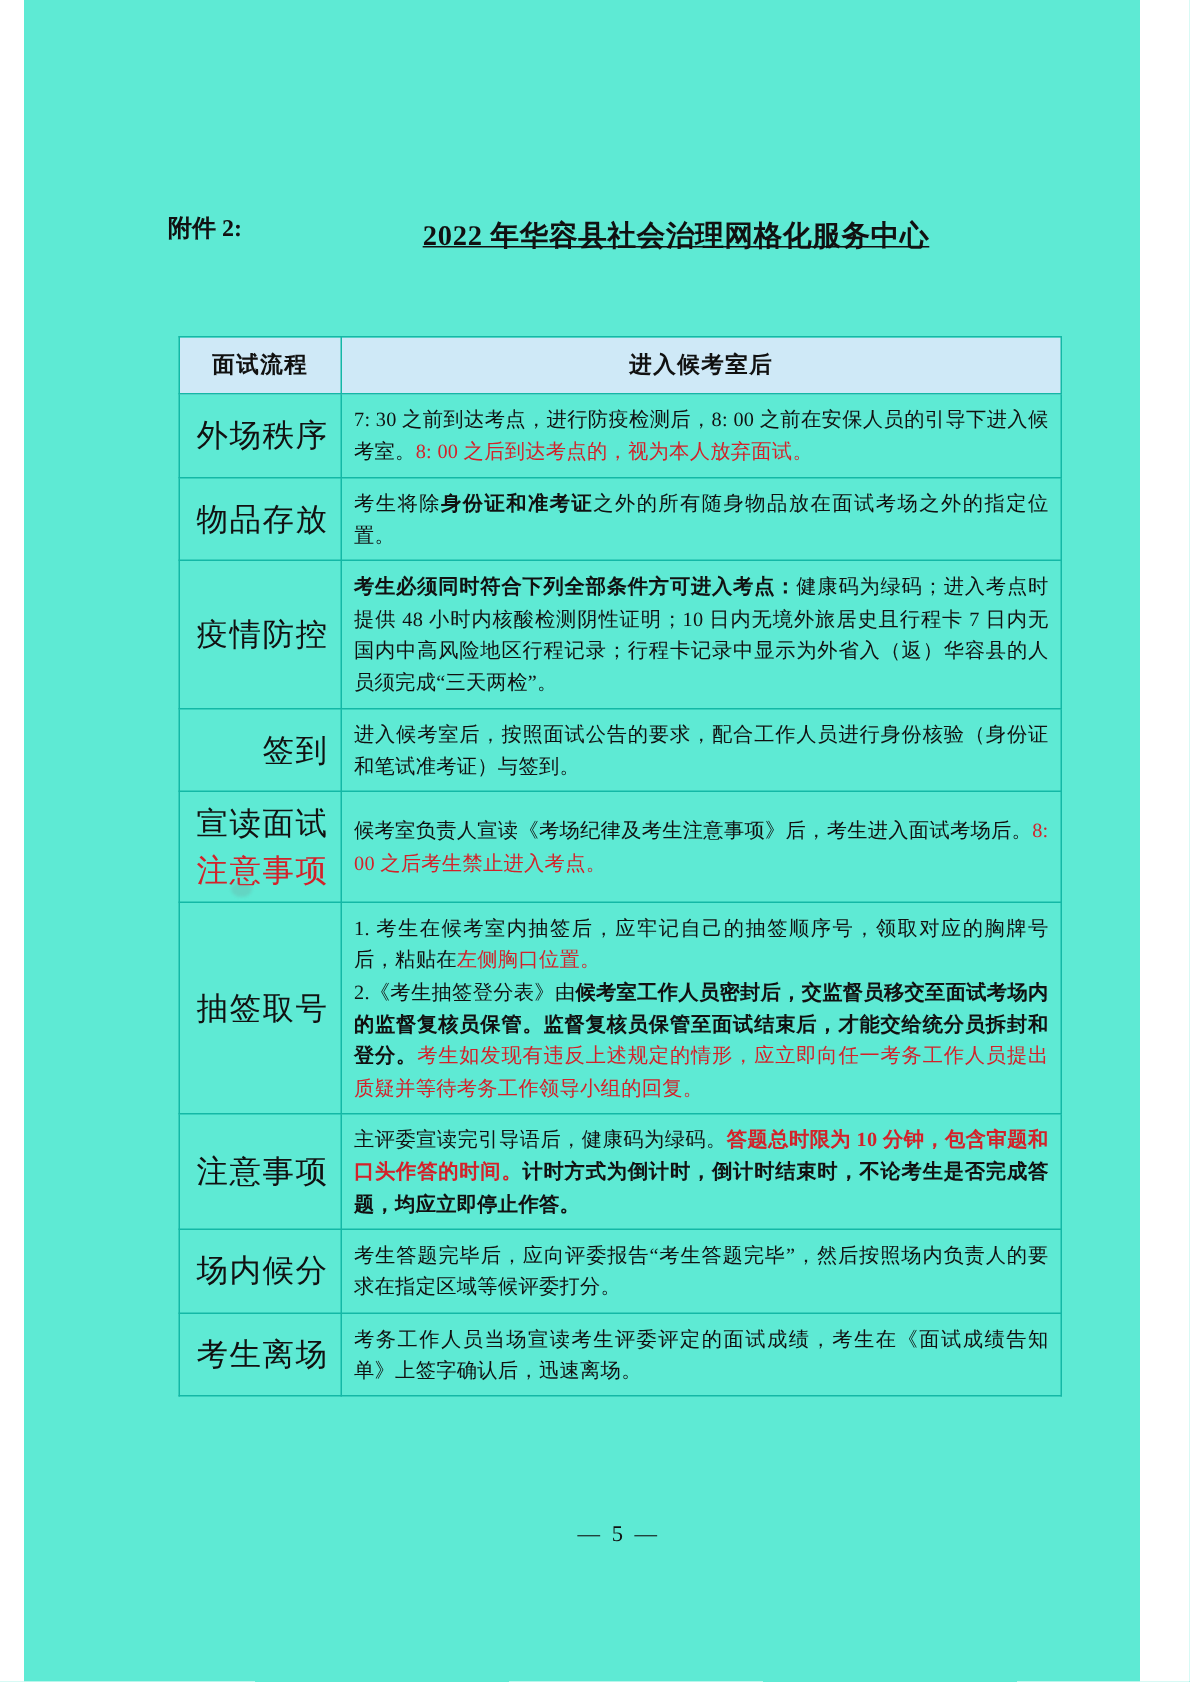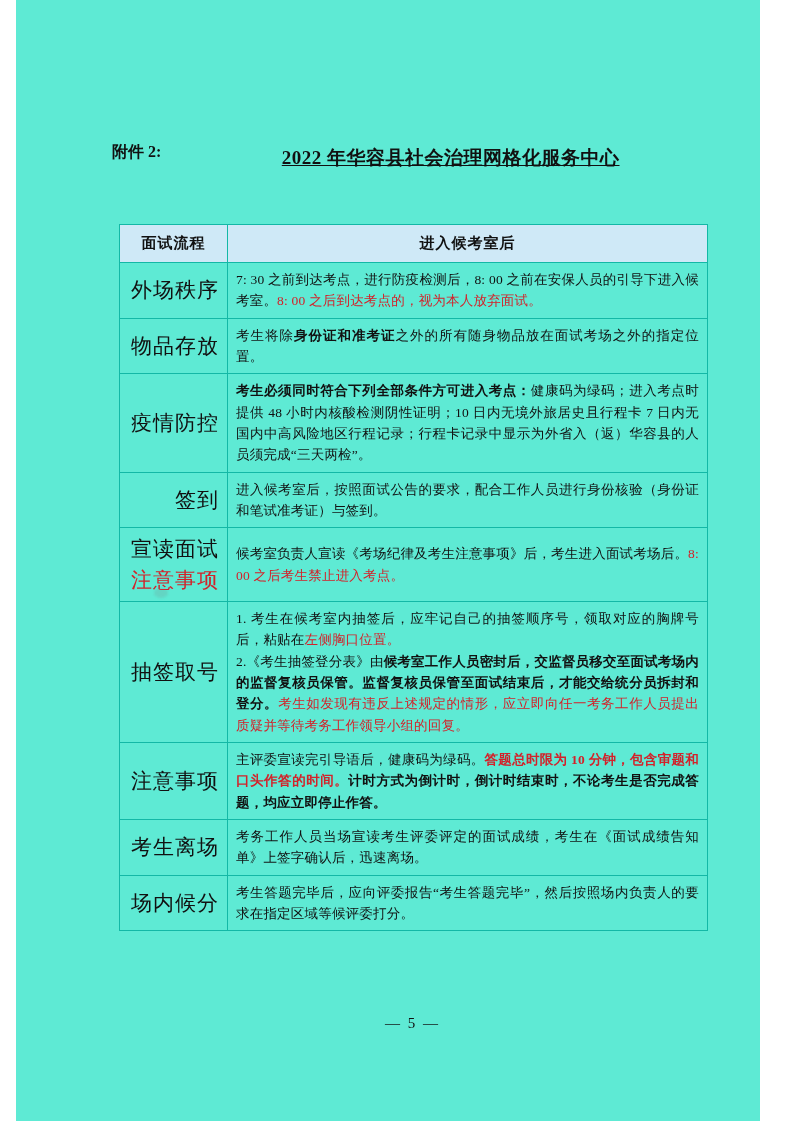--- a/index.html
+++ b/index.html
@@ -156,26 +156,26 @@
         </tr>
         <tr>
           <td class="stage">抽签取号</td>
           <td class="content"><span>1. 考生在候考室内抽签后，应牢记自己的抽签顺序号，领取对应的胸牌号后，粘贴在</span><span class="red">左侧胸口位置。</span><br><span>2.《考生抽签登分表》由</span><span class="bold">候考室工作人员密封后，交监督员移交至面试考场内的监督复核员保管。监督复核员保管至面试结束后，才能交给统分员拆封和登分。</span><span class="red">考生如发现有违反上述规定的情形，应立即向任一考务工作人员提出质疑并等待考务工作领导小组的回复。</span></td>
         </tr>
         <tr>
           <td class="stage">注意事项</td>
           <td class="content"><span>主评委宣读完引导语后，健康码为绿码。</span><span class="rb">答题总时限为 10 分钟，包含审题和口头作答的时间。</span><span class="bold">计时方式为倒计时，倒计时结束时，不论考生是否完成答题，均应立即停止作答。</span></td>
         </tr>
         <tr>
+          <td class="stage">场内候分</td>
+          <td class="content"><span>考生答题完毕后，应向评委报告“考生答题完毕”，然后按照场内负责人的要求在指定区域等候评委打分。</span></td>
+        </tr>
+        <tr>
           <td class="stage">考生离场</td>
           <td class="content"><span>考务工作人员当场宣读考生评委评定的面试成绩，考生在《面试成绩告知单》上签字确认后，迅速离场。</span></td>
-        </tr>
-        <tr>
-          <td class="stage">场内候分</td>
-          <td class="content"><span>考生答题完毕后，应向评委报告“考生答题完毕”，然后按照场内负责人的要求在指定区域等候评委打分。</span></td>
         </tr>
       </tbody>
   </table>
 
   <div class="smudge"></div>
 
   <div class="footer">— 5 —</div>
 </div>
 
 </body></html>

